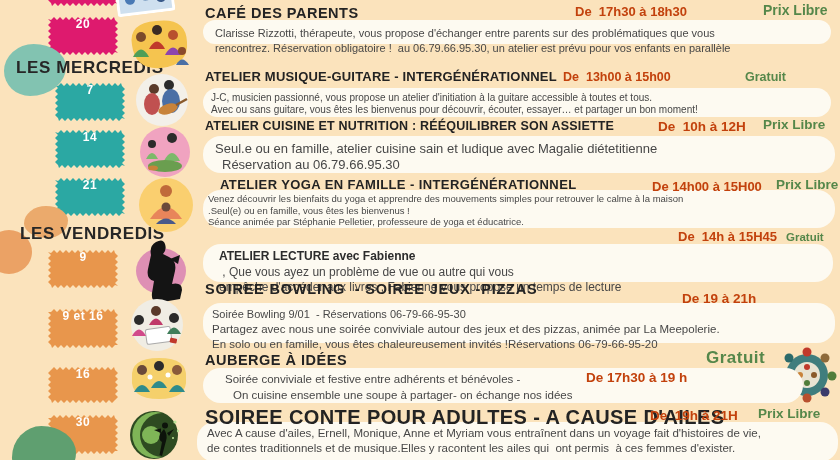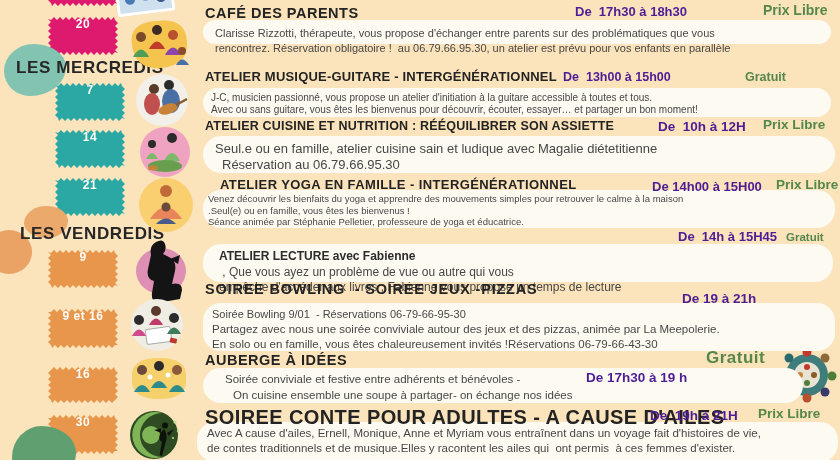--- a/index.html
+++ b/index.html
@@ -20,21 +20,21 @@
   .section-label{
     position:absolute; font-weight:bold; font-size:17px; color:#262626;
     letter-spacing:.6px; z-index:2;
   }
   .blob{position:absolute; z-index:1;}
   
   .ev-title{
     position:absolute; font-weight:bold; color:#232323; z-index:3;
   }
   .ev-time{
-    position:absolute; font-weight:bold; color:#4c1d95; z-index:3;
+    position:absolute; font-weight:bold; color:#c2410c; z-index:3;
   }
   .ev-price{
     position:absolute; font-weight:bold; color:#55874A; z-index:3;
   }
   .bubble{
     position:absolute; background:#FDFAF1; border-radius:18px; z-index:2;
     color:#474747; box-sizing:border-box;
   }
   .bubble span{display:block;}
   .icon{position:absolute; z-index:2;}
@@ -254,24 +254,24 @@
 
   <div class="ev-time t" style="left:678px;top:229px;font-size:13px;">De  14h à 15H45</div>
   <div class="ev-price t" style="left:786px;top:231px;font-size:11.5px;">Gratuit</div>
   <div class="bubble b-lecture" style="left:203px;top:244px;width:630px;height:38px;">
     <span><b class="t">ATELIER LECTURE avec Fabienne</b><span class="t"> , Que vous ayez un problème de vue ou autre qui vous</span></span>
     <span class="t">empêche d'accéder aux livres , Fabienne vous propose un temps de lecture</span>
   </div>
 
   <div class="ev-title t" style="left:205px;top:281px;font-size:14.5px;letter-spacing:.8px;">SOIREE BOWLING  - SOIREE JEUX -PIZZAS</div>
   <div class="ev-time t" style="left:682px;top:291px;font-size:13.5px;">De 19 à 21h</div>
-  <div class="bubble b-bowling" style="left:203px;top:303px;width:632px;height:48px;">
+  <div class="bubble b-bowling" style="left:203px;top:303px;width:632px;height:40px;">
     <span class="t l1">Soirée Bowling 9/01  - Réservations 06-79-66-95-30</span>
     <span class="t">Partagez avec nous une soirée conviviale autour des jeux et des pizzas, animée par La Meepolerie.</span>
-    <span class="t">En solo ou en famille, vous êtes chaleureusement invités !Réservations 06-79-66-43-30</span>
+    <span class="t">En solo ou en famille, vous êtes chaleureusement invités !Réservations 06-79-66-95-20</span>
   </div>
 
   <div class="ev-title t" style="left:205px;top:352px;font-size:14.5px;letter-spacing:.5px;">AUBERGE À IDÉES</div>
   <div class="ev-time t" style="left:586px;top:353px;font-size:13.5px;margin-top:17px;">De 17h30 à 19 h</div>
   <div class="ev-price t" style="left:706px;top:348px;font-size:17px;letter-spacing:.5px;">Gratuit</div>
   <div class="bubble b-auberge" style="left:203px;top:368px;width:600px;height:35px;">
     <span class="t">Soirée conviviale et festive entre adhérents et bénévoles -</span>
     <span class="t l2">On cuisine ensemble une soupe à partager- on échange nos idées</span>
   </div>
 

